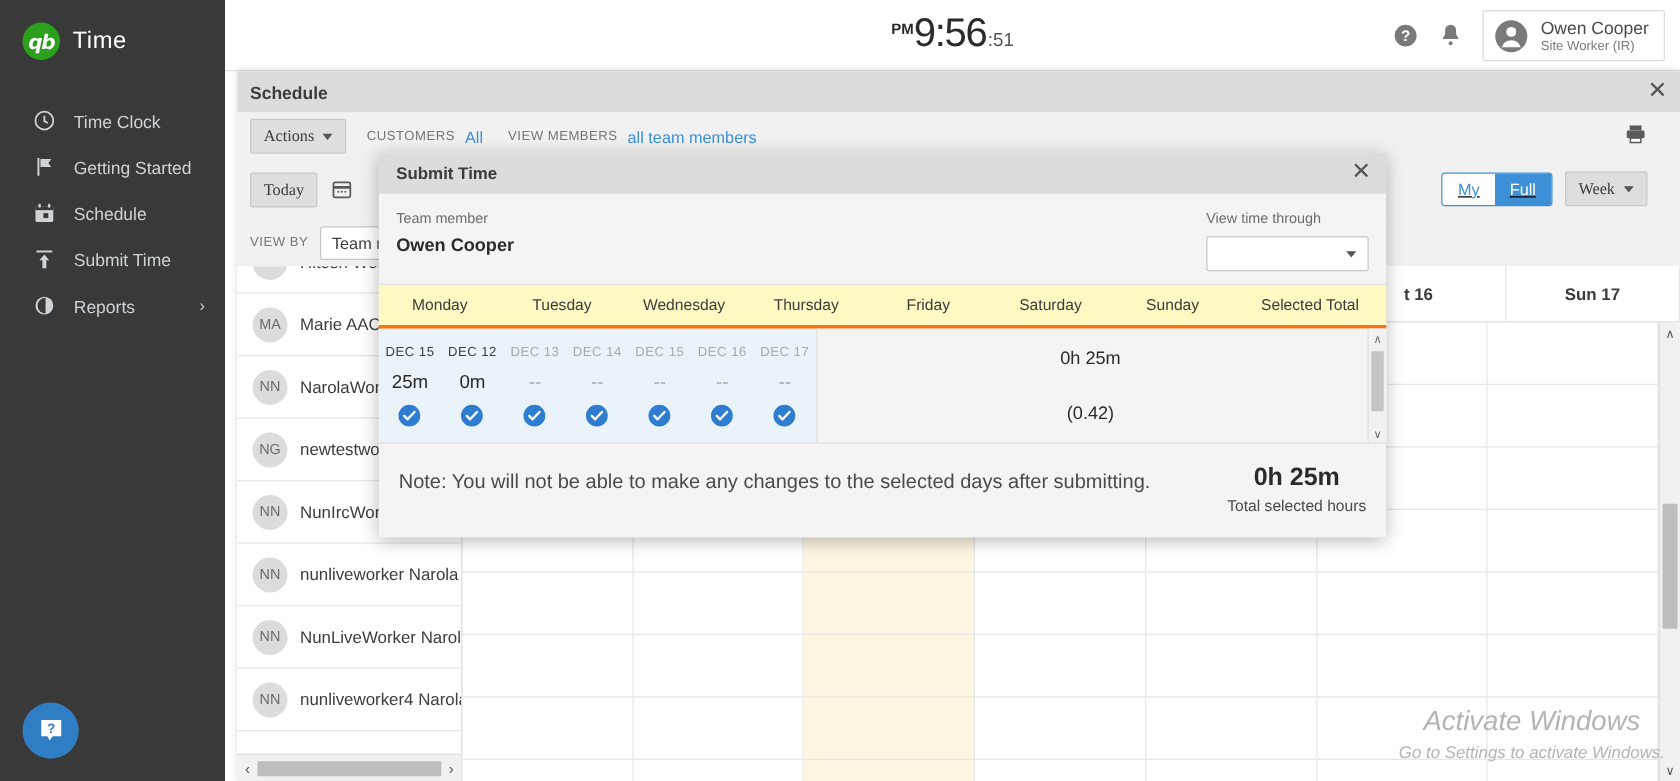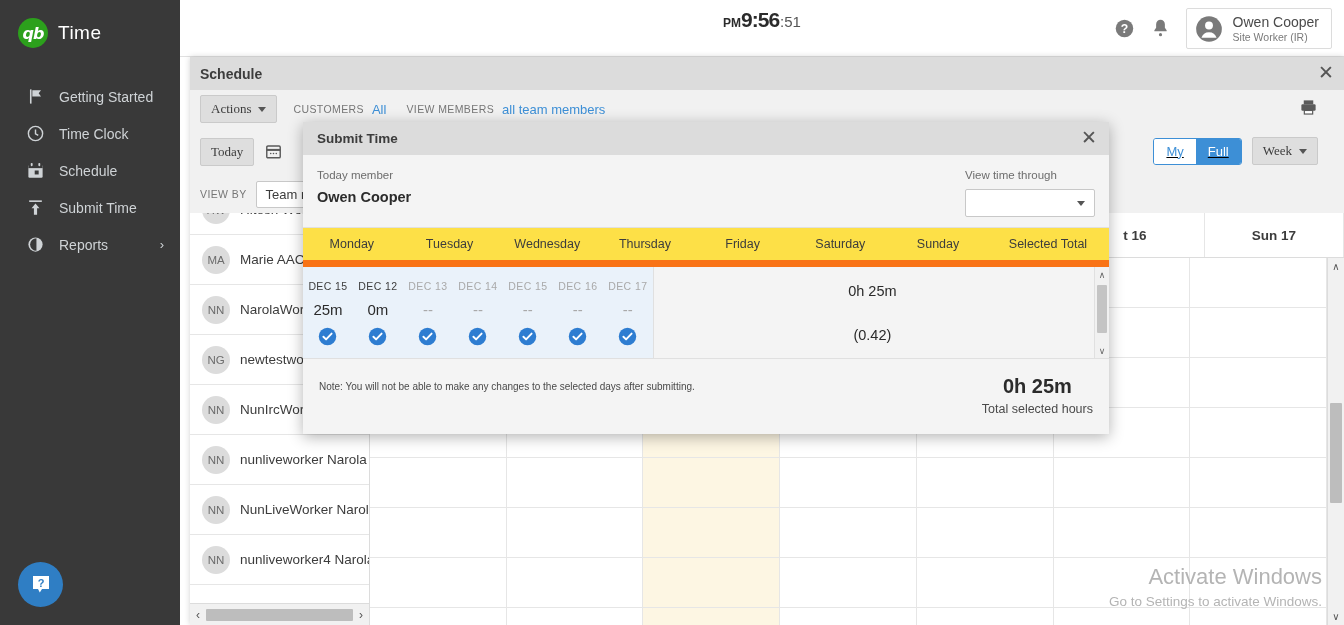--- a/index.html
+++ b/index.html
@@ -42,21 +42,21 @@
   
   .topbar {
     position: absolute; left: 180px; top: 0; width: 1164px; height: 57px;
     background: #fff; border-bottom: 1px solid #e0e0e0;
   }
   .clock {
     position: absolute; left: 50%; transform: translateX(-50%); top: 8px;
     display: flex; align-items: baseline; color: #2b2b2b;
   }
   .clock .ampm { font-size: 12px; font-weight: bold; align-self: flex-start; margin-top: 8px; }
-  .clock .hm { font-size: 21px; font-weight: bold; letter-spacing: -1px; }
+  .clock .hm { font-size: 32px; font-weight: normal; letter-spacing: -1px; }
   .clock .sec { font-size: 15px; color: #555; margin-left: 1px; }
   .top-right { position: absolute; right: 12px; top: 8px; display: flex; align-items: center; gap: 14px; }
   .icon-btn { cursor: pointer; width: 22px; height: 22px; display: flex; align-items: center; justify-content: center; }
   .icon-btn svg { width: 21px; height: 21px; }
   .user-chip {
     display: flex; align-items: center; gap: 10px;
     border: 1px solid #dcdcdc; border-radius: 2px; padding: 5px 12px 5px 8px;
     cursor: pointer; background: #fff;
   }
   .avatar-ico svg { width: 28px; height: 28px; display: block; }
@@ -140,21 +140,21 @@
   .cal-day.today { background: #fdf6e3; }
   .cal-cell { height: 50px; border-bottom: 1px solid #e6e6e6; }
   .vscroll {
     position: absolute; top: 45px; right: 0; bottom: 0; width: 17px;
     background: #f1f1f1; border-left: 1px solid #dcdcdc;
   }
   .vscroll .arrow { height: 17px; display: flex; align-items: center; justify-content: center; font-size: 10px; color: #555; cursor: pointer; }
   .vscroll .arrow.bot { position: absolute; bottom: 0; left: 0; right: 0; }
   .vscroll .thumb { position: absolute; top: 145px; left: 2px; right: 2px; height: 100px; background: #bdbdbd; border-radius: 1px; cursor: pointer; }
 
-  .watermark { position: absolute; right: 22px; bottom: 16px; text-align: right; pointer-events: none; }
+  .watermark { position: absolute; right: 12px; bottom: 16px; text-align: center; pointer-events: none; font-style: italic; }
   .wm1 { font-size: 22px; color: #b4b4b4; }
   .wm2 { font-size: 13.5px; color: #b4b4b4; margin-top: 4px; }
 
   
   .modal {
     position: absolute; left: 303px; top: 122px; width: 806px;
     background: #f4f4f4; box-shadow: 0 3px 14px rgba(0,0,0,.3); z-index: 50;
   }
   .modal-head {
     height: 33px; background: #dcdcdc; display: flex; align-items: center;
@@ -164,21 +164,21 @@
   .modal-close { position: absolute; right: 12px; top: 6px; font-size: 19px; color: #555; cursor: pointer; line-height: 1; }
   .modal-top { display: flex; justify-content: space-between; padding: 14px 14px 10px 14px; }
   .field-label { font-size: 11.5px; color: #6d6d6d; margin-bottom: 8px; }
   .member-value { font-size: 14.5px; font-weight: bold; color: #2b2b2b; }
   .vtt { width: 130px; }
   .vtt-select {
     background: #fff; border: 1px solid #c8c8c8; border-radius: 2px; height: 28px;
     display: flex; align-items: center; justify-content: flex-end; padding: 0 9px; cursor: pointer;
   }
 
-  .days-head { display: flex; border-top: 1px solid #e0e0e0; border-bottom: 7px solid #f97316; background: #fde047; align-items: center; }
+  .days-head { display: flex; border-top: 1px solid #e0e0e0; border-bottom: 3px solid #f97316; background: #fef9c3; align-items: center; }
   .days-head div { flex: 1; text-align: center; font-size: 12.5px; color: #3c3c3c; padding: 9px 0; }
   .days-head .total-h { flex: 1.25; }
   .days-body { display: flex; background: #eaf2fa; position: relative; }
   .day-cell { flex: 1; text-align: center; padding: 13px 0 12px 0; }
   .day-date { font-size: 10.5px; color: #3c3c3c; letter-spacing: .4px; }
   .day-date.muted { color: #a9a9a9; }
   .day-hours { font-size: 15px; color: #2b2b2b; margin-top: 9px; }
   .day-hours.muted { color: #a9a9a9; }
   .day-check { margin-top: 9px; display: flex; justify-content: center; cursor: pointer; }
   .day-check svg { width: 19px; height: 19px; }
@@ -191,60 +191,60 @@
   .total-dec { font-size: 14.5px; color: #2b2b2b; margin-top: 28px; }
   .modal-vscroll { position: absolute; right: 0; top: 0; bottom: 0; width: 15px; background: #f1f1f1; border-left: 1px solid #e0e0e0; }
   .modal-vscroll .arrow { height: 15px; display: flex; align-items: center; justify-content: center; font-size: 9px; color: #666; cursor: pointer; }
   .modal-vscroll .arrow.bot { position: absolute; bottom: 0; left: 0; right: 0; }
   .modal-vscroll .thumb { position: absolute; top: 18px; left: 2px; right: 2px; height: 48px; background: #c4c4c4; border-radius: 1px; cursor: pointer; }
 
   .modal-foot {
     display: flex; align-items: center; justify-content: flex-end; gap: 24px;
     padding: 16px 16px 18px 16px; border-top: 1px solid #e0e0e0; position: relative;
   }
-  .foot-note { position: absolute; left: 16px; top: 22px; font-size: 10px; color: #4a4a4a; }
+  .foot-note { position: absolute; left: 16px; top: 22px; font-size: 16px; color: #4a4a4a; }
   .foot-total { text-align: center; }
   .foot-total-main { font-size: 20px; font-weight: bold; color: #2b2b2b; }
   .foot-total-sub { font-size: 12.5px; color: #4a4a4a; margin-top: 4px; }
   .submit-btn {
     background: #3b82c4; color: #fff; border: none; border-radius: 3px;
     font-size: 13.5px; font-weight: bold; padding: 13px 21px; cursor: pointer;
     font-family: "Liberation Sans", sans-serif;
   }
 </style>
 </head>
 <body>
 
 <div id="app">
 
   <div class="sidebar">
     <div class="brand">
       <div class="qb-logo">qb</div>
       <div class="brand-text">Time</div>
     </div>
     <div class="nav">
+
+      <div class="nav-item">
+        <span class="nav-ico">
+          <svg viewBox="0 0 24 24" fill="none" stroke="#cfd3d6" stroke-width="1.8">
+              <circle cx="12" cy="12" r="9"></circle>
+              <path d="M12 7v5.5l3.5 2"></path>
+            </svg>
+        </span>
+        <span>Time Clock</span>
+      </div>
 
       <div class="nav-item">
         <span class="nav-ico">
           <svg viewBox="0 0 24 24" fill="#cfd3d6">
               <path d="M5 3h2v18H5z"></path>
               <path d="M8 4h11l-3 4 3 4H8z"></path>
             </svg>
         </span>
         <span>Getting Started</span>
-      </div>
-
-      <div class="nav-item">
-        <span class="nav-ico">
-          <svg viewBox="0 0 24 24" fill="none" stroke="#cfd3d6" stroke-width="1.8">
-              <circle cx="12" cy="12" r="9"></circle>
-              <path d="M12 7v5.5l3.5 2"></path>
-            </svg>
-        </span>
-        <span>Time Clock</span>
       </div>
 
       <div class="nav-item">
         <span class="nav-ico">
           <svg viewBox="0 0 24 24" fill="#cfd3d6">
               <rect x="3" y="5" width="18" height="16" rx="1.5"></rect>
               <rect x="3" y="5" width="18" height="4" fill="#393939"></rect>
               <rect x="6" y="2.5" width="2.4" height="4" rx="1"></rect>
               <rect x="15.6" y="2.5" width="2.4" height="4" rx="1"></rect>
               <rect x="11" y="12" width="5" height="5" fill="#393939"></rect>
@@ -516,21 +516,21 @@
   </div>
 
   <div class="modal">
     <div class="modal-head">
       <span class="modal-title">Submit Time</span>
       <span class="modal-close">✕</span>
     </div>
 
     <div class="modal-top">
       <div>
-        <div class="field-label">Today member</div>
+        <div class="field-label">Team member</div>
         <div class="member-value">Owen Cooper</div>
       </div>
       <div class="vtt">
         <div class="field-label">View time through</div>
         <div class="vtt-select">
           <span></span>
           <span class="caret" style="margin-left:6px"></span>
         </div>
       </div>
     </div>

